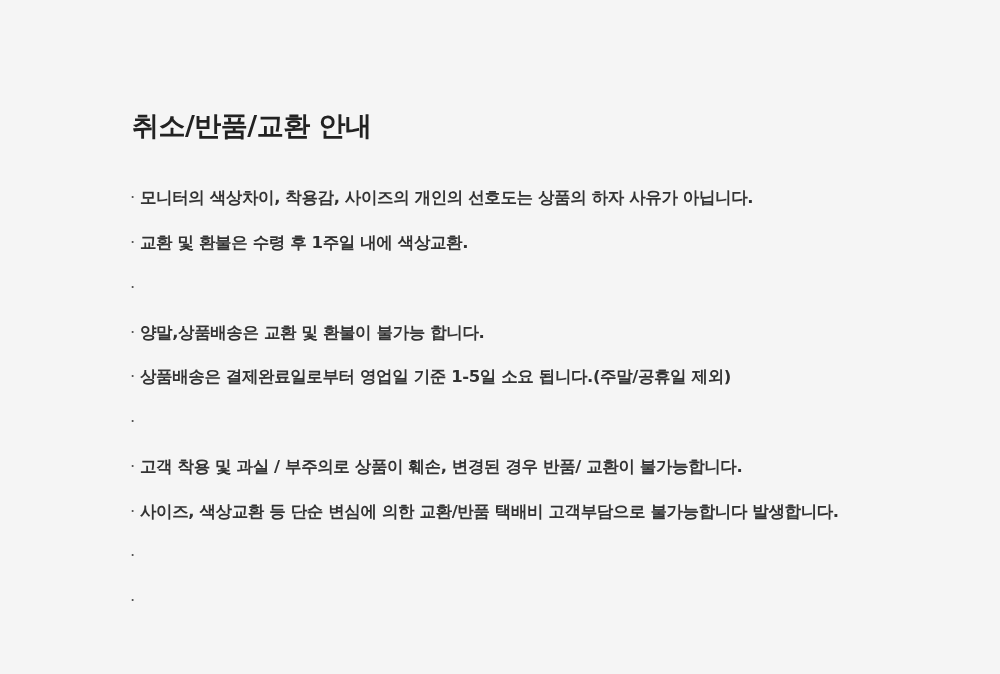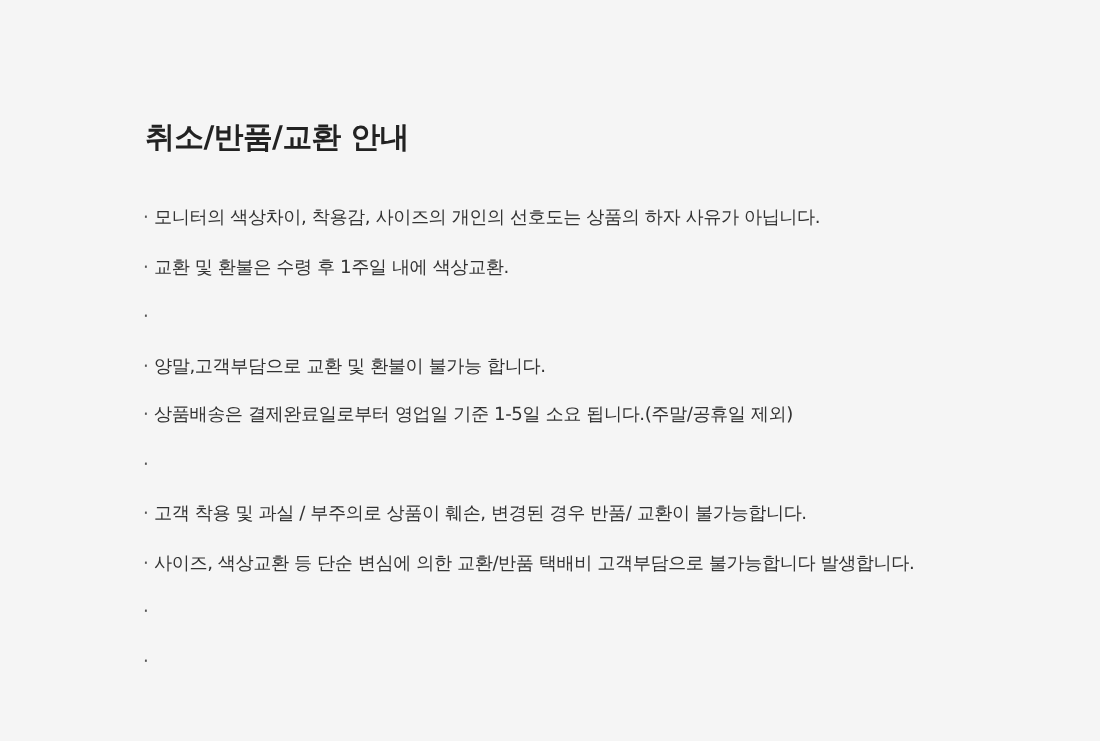--- a/index.html
+++ b/index.html
@@ -58,20 +58,21 @@
   .bullet {
     display: inline-block;
     width: 10px;
     flex: 0 0 10px;
     color: #555555;
     font-size: 16.5px;
     line-height: 1.5;
   }
   .item-text {
     display: inline-block;
+    font-weight: bold;
   }
 </style>
 </head>
 <body>
 
 <div class="page">
   <section class="notice-block">
     <h1 class="notice-title">취소/반품/교환 안내</h1>
     <ul class="notice-list">
       <li>
@@ -80,21 +81,21 @@
       </li>
       <li>
         <span class="bullet">·</span>
         <span class="item-text">교환 및 환불은 수령 후 1주일 내에 색상교환.</span>
       </li>
       <li>
         <span class="bullet">·</span>
       </li>
       <li>
         <span class="bullet">·</span>
-        <span class="item-text">양말,고객부담으로 교환 및 환불이 불가능 합니다.</span>
+        <span class="item-text">양말,상품배송은 교환 및 환불이 불가능 합니다.</span>
       </li>
       <li>
         <span class="bullet">·</span>
         <span class="item-text">상품배송은 결제완료일로부터 영업일 기준 1-5일 소요 됩니다.(주말/공휴일 제외)</span>
       </li>
       <li>
         <span class="bullet">·</span>
       </li>
       <li>
         <span class="bullet">·</span>

